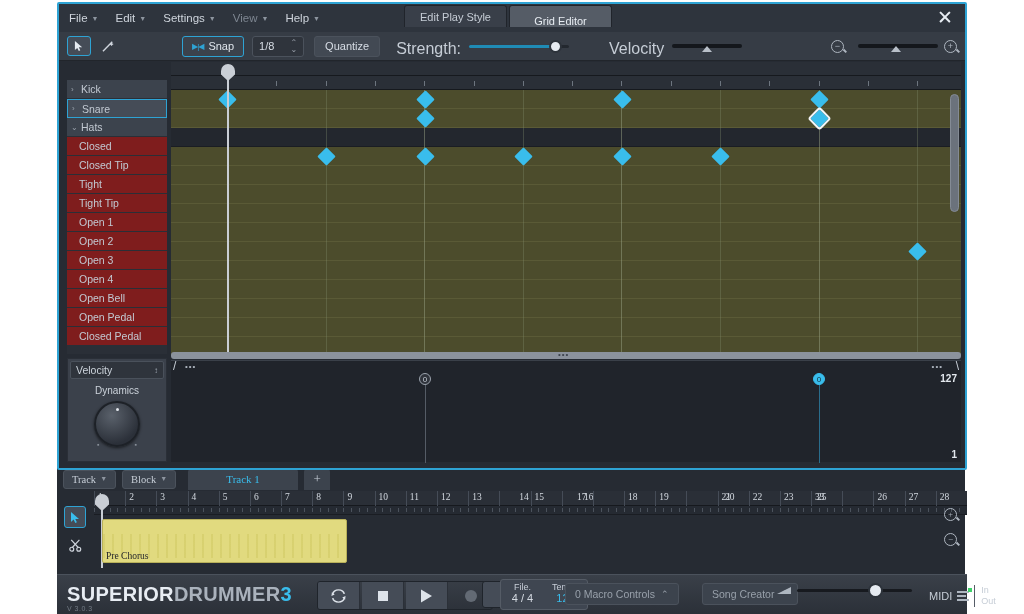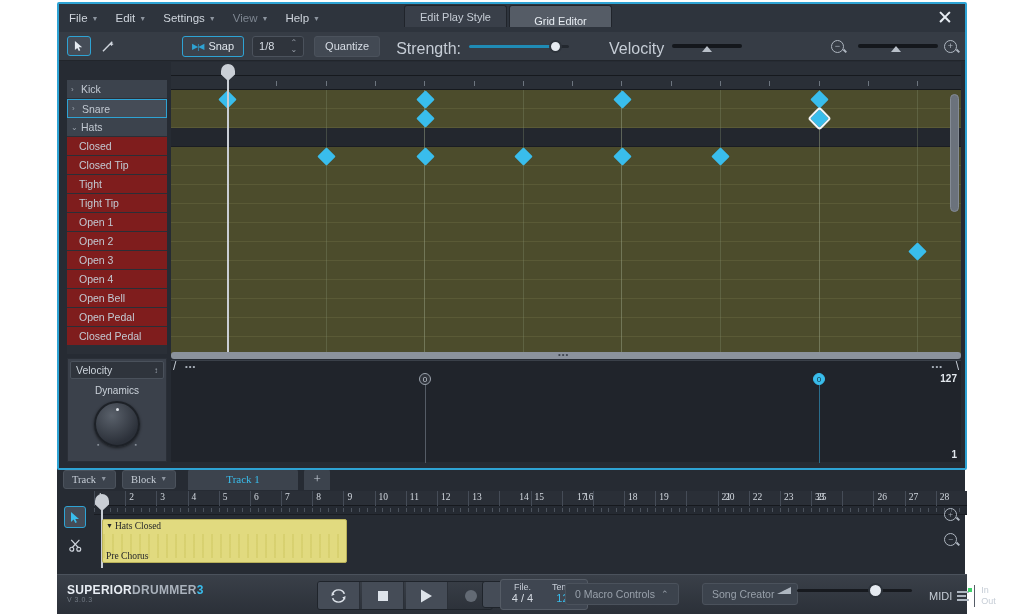--- a/index.html
+++ b/index.html
@@ -253,21 +253,21 @@
   }
   .clip-sub { position: absolute; left: 3px; bottom: 1px; font-size: 9.5px; color: #23252a; }
 
   
   .transport {
     position: absolute; left: 57px; top: 574px; width: 910px; height: 40px;
     background: linear-gradient(#3a4049,#2b3038);
     border-top: 1px solid #4b525c; display: flex; align-items: center;
   }
   .brand { position: absolute; left: 10px; top: 8px; }
-  .brand-main { font-size: 12px; font-weight: bold; letter-spacing: .3px; }
+  .brand-main { font-size: 20px; font-weight: bold; letter-spacing: .3px; }
   .b-w { color: #e8edf3; } .b-g { color: #aab2bc; } .b-b { color: #39bdec; }
   .brand-ver { font-size: 7px; color: #737b85; letter-spacing: .5px; margin-top: -1px; }
   .tp-group {
     position: absolute; left: 260px; top: 6px; display: flex; gap: 2px;
     border: 1px solid #1f242b; border-radius: 3px; overflow: hidden;
   }
   .tp-btn {
     width: 42px; height: 27px; background: #454c57; border-right: 1px solid #2b3038;
     display: flex; align-items: center; justify-content: center; color: #dde3ea;
   }
@@ -515,24 +515,20 @@
           <line x1="11.2" y1="1" x2="3.3" y2="9.4" stroke="#cfd5dd" stroke-width="1.3"></line>
         </svg>
       </div>
     </div>
 
     <div style="position:absolute;left:44px;top:40px;width:2px;height:62px;background:#c9ced5;">
       <div class="playhead-head"></div>
     </div>
 
     <div class="clip" style="left:45px;top:53px;width:245px;height:44px;">
-      <div class="clip-title">
-        <span style="font-size:7px;">▼</span>
-        <span>Hats Closed</span>
-      </div>
       <div class="clip-mid"></div>
       <div class="clip-sub">Pre Chorus</div>
     </div>
 
     <div style="position:absolute;right:8px;top:42px;">
       <div class="mag" style="margin-bottom:12px;">
         <span>+</span>
       </div>
       <div class="mag">
         <span>−</span>

